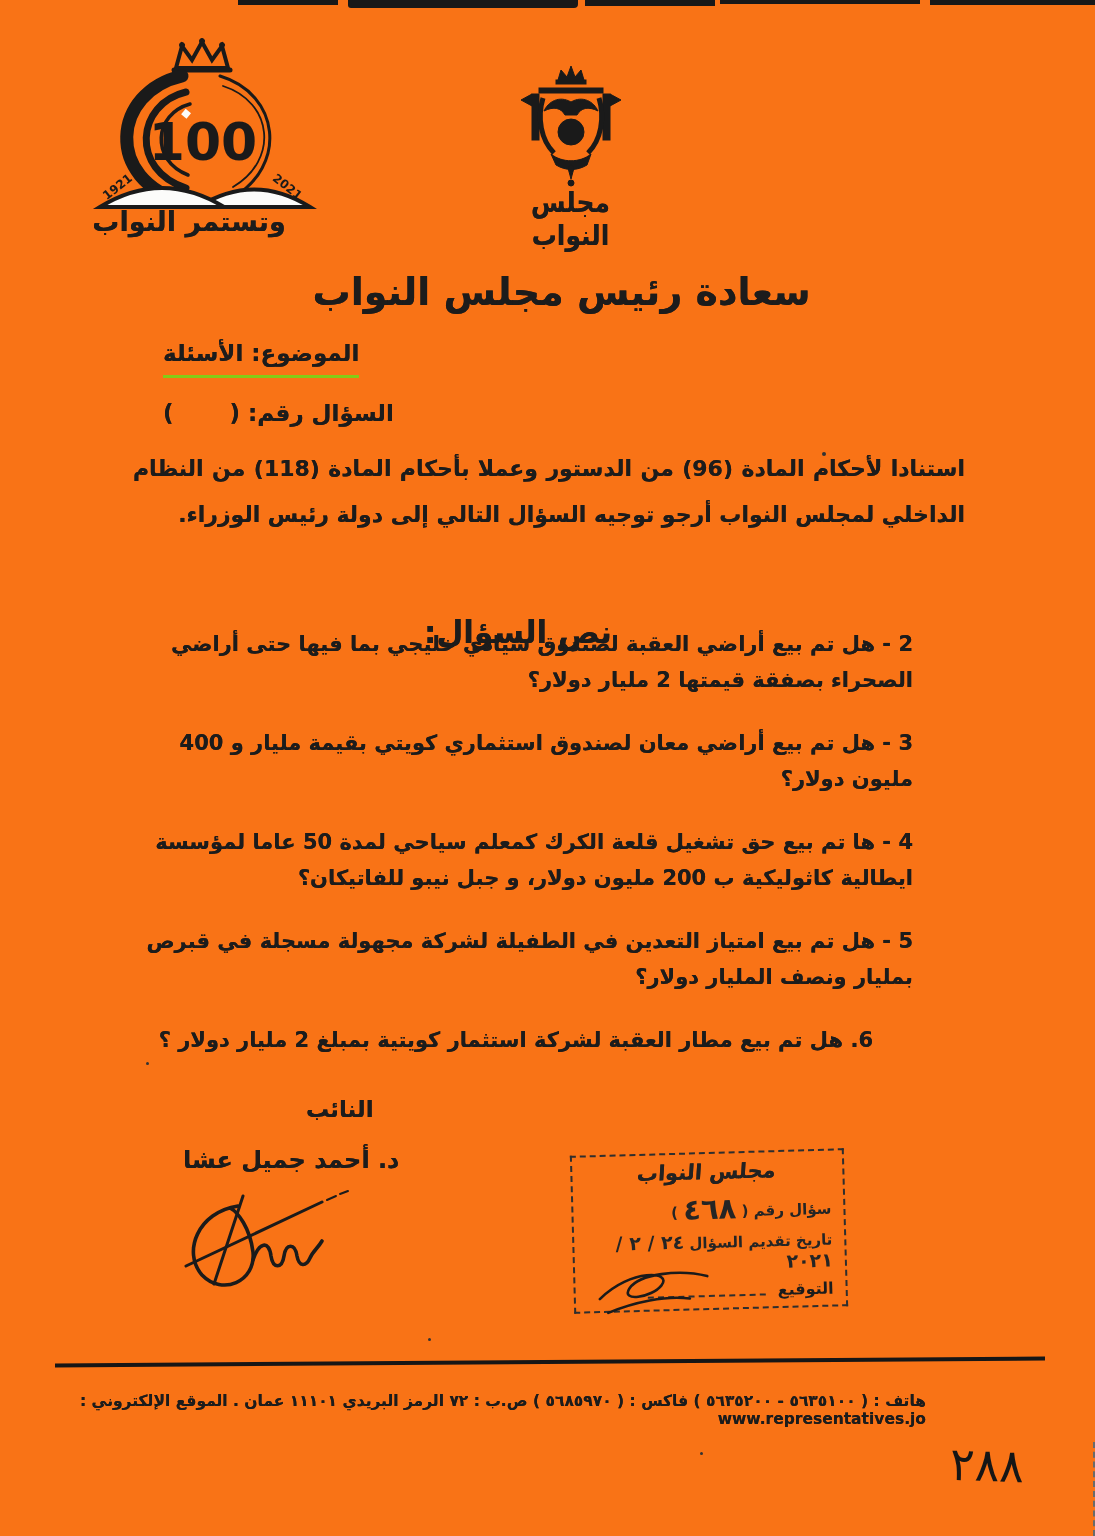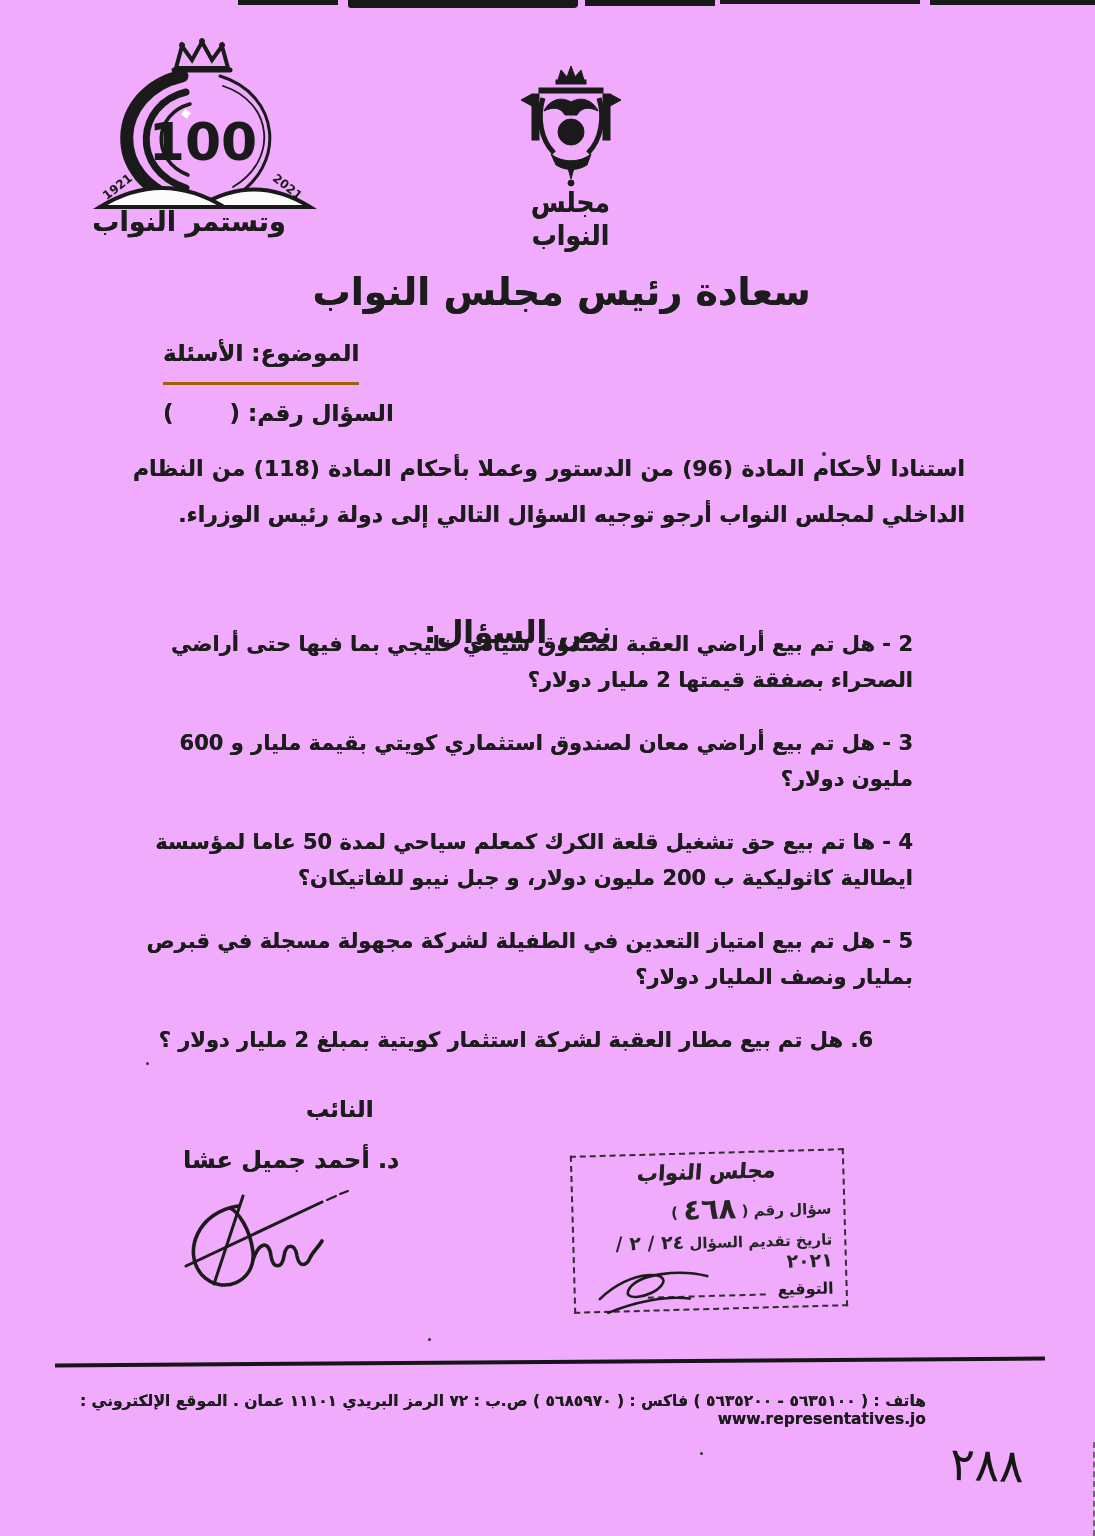--- a/index.html
+++ b/index.html
@@ -1,18 +1,18 @@
 <!DOCTYPE html>
 <html lang="ar"><head>
 <meta charset="utf-8">
 <style>
   html,body{margin:0;padding:0;background:#9a9a9a;}
   .page{
     position:relative;width:1095px;height:1536px;margin:0 auto;
-    background:#f0abfc;color:#1c1c1c;overflow:hidden;
+    background:#f97316;color:#1c1c1c;overflow:hidden;
     font-family:"DejaVu Sans",sans-serif;
   }
   .ar{direction:rtl;unicode-bidi:embed;}
   .ink{text-shadow:0 0 .6px rgba(25,25,25,.85);}
   .abs{position:absolute;}
 
   
   .artifact{position:absolute;background:#181818;}
 
   
@@ -20,21 +20,21 @@
   .centennial-slogan{position:absolute;left:2px;top:168px;width:210px;
     font-size:27px;font-weight:bold;text-align:center;letter-spacing:.5px;}
   .emblem-wrap{left:488px;top:58px;width:165px;height:175px;text-align:center;}
   .emblem-caption{position:absolute;top:132px;left:0;width:165px;
     font-size:25px;font-weight:bold;transform:scaleY(1.12);letter-spacing:1px;}
 
   .doc-title{left:14px;top:270px;width:1095px;text-align:center;
     font-size:38px;font-weight:bold;letter-spacing:.5px;}
 
   .subject{left:163px;top:340px;font-size:23px;font-weight:bold;
-    border-bottom:3px solid #a16207;padding-bottom:16px;}
+    border-bottom:3px solid #84cc16;padding-bottom:9px;}
   .qno{left:163px;top:400px;font-size:23px;font-weight:bold;}
 
   .preamble{left:133px;top:446px;width:832px;font-size:22px;font-weight:bold;
     line-height:46px;text-align:justify;text-align-last:right;}
 
   .qlabel{left:133px;top:614px;width:832px;font-size:31px;font-weight:bold;
     text-align:center;padding-right:0;box-sizing:border-box;padding-left:0;}
   .qlabel span{display:inline-block;margin-right:62px;}
 
   .questions{left:133px;top:626px;width:832px;}
@@ -144,21 +144,21 @@
   <div class="abs qno ar ink">السؤال رقم: (&nbsp;&nbsp;&nbsp;&nbsp;&nbsp;&nbsp;&nbsp;)</div>
 
   <div class="abs preamble ar ink">استنادا لأحكام المادة (96) من الدستور وعملا بأحكام المادة (118) من النظام الداخلي لمجلس النواب أرجو توجيه السؤال التالي إلى دولة رئيس الوزراء.</div>
 
   <div class="abs qlabel ar">
     <span class="ink">نص السؤال:</span>
   </div>
 
   <div class="abs questions">
     <div class="q ink">2 - هل تم بيع أراضي العقبة لصندوق سيادي خليجي بما فيها حتى أراضي الصحراء بصفقة قيمتها 2 مليار دولار؟</div>
-    <div class="q ink">3 - هل تم بيع أراضي معان لصندوق استثماري كويتي بقيمة مليار و 600 مليون دولار؟</div>
+    <div class="q ink">3 - هل تم بيع أراضي معان لصندوق استثماري كويتي بقيمة مليار و 400 مليون دولار؟</div>
     <div class="q ink">4 - ها تم بيع حق تشغيل قلعة الكرك كمعلم سياحي لمدة 50 عاما لمؤسسة ايطالية كاثوليكية ب 200 مليون دولار،  و جبل نيبو للفاتيكان؟</div>
     <div class="q ink">5 - هل تم بيع امتياز التعدين في الطفيلة لشركة مجهولة مسجلة في قبرص بمليار ونصف المليار دولار؟</div>
     <div class="q q6 ink">6.  هل تم بيع مطار العقبة لشركة استثمار كويتية بمبلغ 2 مليار دولار ؟</div>
   </div>
 
   <div class="abs role ar ink">النائب</div>
   <div class="abs mp-name ar ink">د. أحمد جميل عشا</div>
   <svg class="abs sig-svg" width="215" height="130" viewBox="0 0 215 130">
     <g fill="none" stroke="#1b1b1b" stroke-linecap="round" stroke-linejoin="round">
       <path d="M14 98 L 150 34" stroke-width="3"></path>

